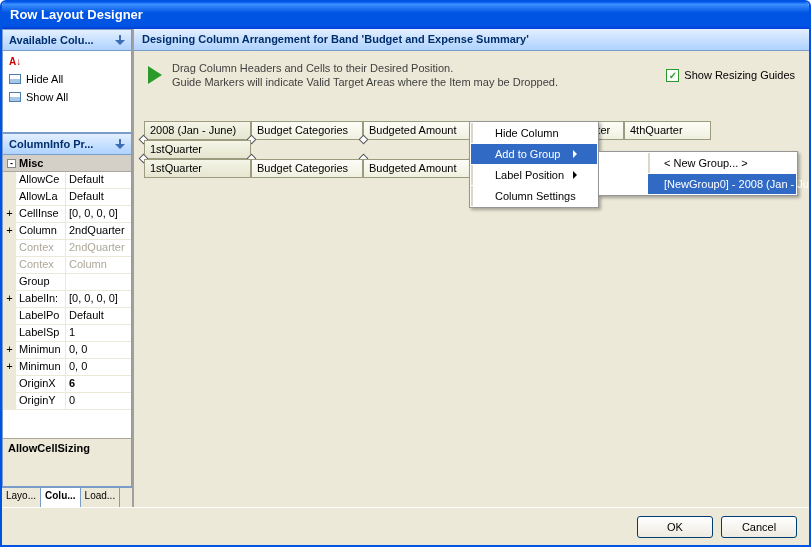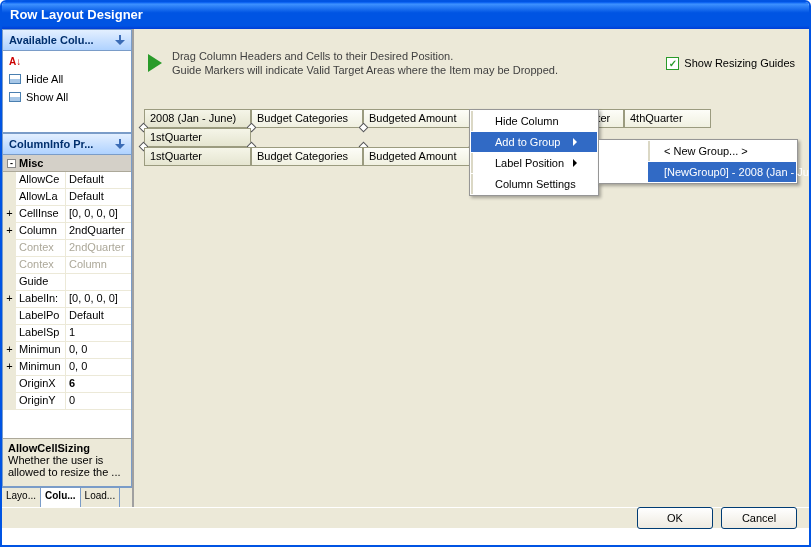--- a/index.html
+++ b/index.html
@@ -23,21 +23,21 @@
 .prop-row .v { flex: 1; padding: 1px 3px; overflow: hidden; white-space: nowrap; }
 .prop-row.grey .k, .prop-row.grey .v { color: #aca899; }
 .prop-row.bold .v { font-weight: bold; }
 .desc-box { border-top: 1px solid #aca899; padding: 3px 5px; height: 48px; background: #ece9d8; }
 .desc-box .t { font-weight: bold; }
 .tabs { display: flex; background: #ece9d8; border-top: 1px solid #7a9cc8; height: 20px; }
 .tab { padding: 2px 4px; border-right: 1px solid #7a9cc8; font-size: 10px; cursor: pointer; }
 .tab.active { background: #fff; font-weight: bold; }
 .right-panel { flex: 1; display: flex; flex-direction: column; }
 .design-hdr { background: linear-gradient(#e3efff, #afd2ff); border-bottom: 1px solid #7a9cc8; padding: 4px 8px; font-weight: bold; color: #002f6d; height: 22px; }
-.instruction-bar { display: flex; align-items: center; justify-content: space-between; padding: 20px 14px 12px 14px; background: #ece9d8; }
+.instruction-bar { display: flex; align-items: center; justify-content: space-between; padding: 10px 14px 12px 14px; background: #ece9d8; }
 .instr-left { display: flex; align-items: center; gap: 10px; }
 .play-icon { width: 0; height: 0; border-left: 14px solid #2a9b2a; border-top: 9px solid transparent; border-bottom: 9px solid transparent; }
 .instr-text { color: #3f3f3f; line-height: 14px; }
 .cb-wrap { display: flex; align-items: center; gap: 5px; }
 .cb { width: 13px; height: 13px; border: 1px solid #2a9b2a; background: #fff; text-align: center; line-height: 11px; color: #2a9b2a; font-weight: bold; font-size: 10px; }
 .design-area { flex: 1; background: #ece9d8; padding: 0 10px; position: relative; }
 .col-row { display: flex; height: 19px; }
 .col-cell { border: 1px solid #9b9b7f; background: linear-gradient(#fdfdf8, #f0f0e0); height: 19px; overflow: hidden; white-space: nowrap; padding: 2px 5px; position: relative; }
 .col-cell.group { background: linear-gradient(#f5f5e8, #e5e5d0); }
 .col-cell.sel { background: linear-gradient(#4d9dff, #0a6adb); color: #fff; border: 1px dashed #000; z-index: 2; }
@@ -46,21 +46,21 @@
 .h-ml { top: 50%; left: -3px; margin-top: -3px; } .h-mr { top: 50%; right: -3px; margin-top: -3px; }
 .h-bl { bottom: -3px; left: -3px; } .h-bm { bottom: -4px; left: 50%; margin-left: -3px; } .h-br { bottom: -3px; right: -3px; }
 .diamond { width: 7px; height: 7px; border: 1px solid #555; transform: rotate(45deg); background: #fff; position: absolute; }
 .ctx-menu { position: absolute; background: #fff; border: 1px solid #969696; box-shadow: 2px 2px 3px rgba(0,0,0,0.3); z-index: 10; }
 .ctx-item { padding: 4px 20px 4px 22px; cursor: pointer; display: flex; align-items: center; justify-content: space-between; border-left: 2px solid #dbd8c5; margin: 1px; }
 .ctx-item:hover, .ctx-item.hov { background: #316ac5; color: #fff; border-left-color: #316ac5; }
 .arrow-r { width: 0; height: 0; border-left: 4px solid currentColor; border-top: 4px solid transparent; border-bottom: 4px solid transparent; }
 .sub-menu { position: absolute; background: #fff; border: 1px solid #969696; box-shadow: 2px 2px 3px rgba(0,0,0,0.3); z-index: 11; }
 .sub-item { padding: 4px 16px 4px 14px; cursor: pointer; border-left: 2px solid #dbd8c5; margin: 1px; white-space: nowrap; }
 .sub-item.hov { background: #316ac5; color: #fff; border-left-color: #316ac5; }
-.footer { height: 21px; background: #ece9d8; border-top: 1px solid #fff; display: flex; justify-content: flex-end; align-items: center; gap: 8px; padding: 0 12px; }
+.footer { height: 38px; background: #ece9d8; border-top: 1px solid #fff; display: flex; justify-content: flex-end; align-items: center; gap: 8px; padding: 0 12px; }
 .btn { width: 76px; height: 22px; border: 1px solid #003c74; border-radius: 3px; background: linear-gradient(#fff, #eeeae0); cursor: pointer; text-align: center; line-height: 20px; }
 </style>
 </head>
 <body>
 
 <div class="titlebar">Row Layout Designer</div>
 
 <div class="content">
 
   <div class="left-panel">
@@ -117,21 +117,21 @@
             <div class="k">Contex</div>
             <div class="v">2ndQuarter</div>
           </div>
           <div class="prop-row grey">
             <div class="exp-cell"></div>
             <div class="k">Contex</div>
             <div class="v">Column</div>
           </div>
           <div class="prop-row">
             <div class="exp-cell"></div>
-            <div class="k">Guide</div>
+            <div class="k">Group</div>
             <div class="v"></div>
           </div>
           <div class="prop-row">
             <div class="exp-cell">+</div>
             <div class="k">LabelIn:</div>
             <div class="v">[0, 0, 0, 0]</div>
           </div>
           <div class="prop-row">
             <div class="exp-cell"></div>
             <div class="k">LabelPo</div>
@@ -158,31 +158,31 @@
             <div class="v">6</div>
           </div>
           <div class="prop-row">
             <div class="exp-cell"></div>
             <div class="k">OriginY</div>
             <div class="v">0</div>
           </div>
         </div>
       <div class="desc-box">
         <div class="t">AllowCellSizing</div>
-        <div>Whether the user is allowed to resize the ...</div>
       </div>
     </div>
     <div class="tabs" id="left-tabs">
         <div class="tab">Layo...</div>
         <div class="tab active">Colu...</div>
         <div class="tab">Load...</div>
       </div>
   </div>
 
   <div class="right-panel">
+    <div class="design-hdr">Designing Column Arrangement for Band 'Budget and Expense Summary'</div>
     <div class="instruction-bar">
       <div class="instr-left">
         <div class="play-icon"></div>
         <div class="instr-text">
           <div>Drag Column Headers and Cells to their Desired Position.</div>
           <div>Guide Markers will indicate Valid Target Areas where the Item may be Dropped.</div>
         </div>
       </div>
       <label class="cb-wrap">
         <span class="cb">✓</span>

